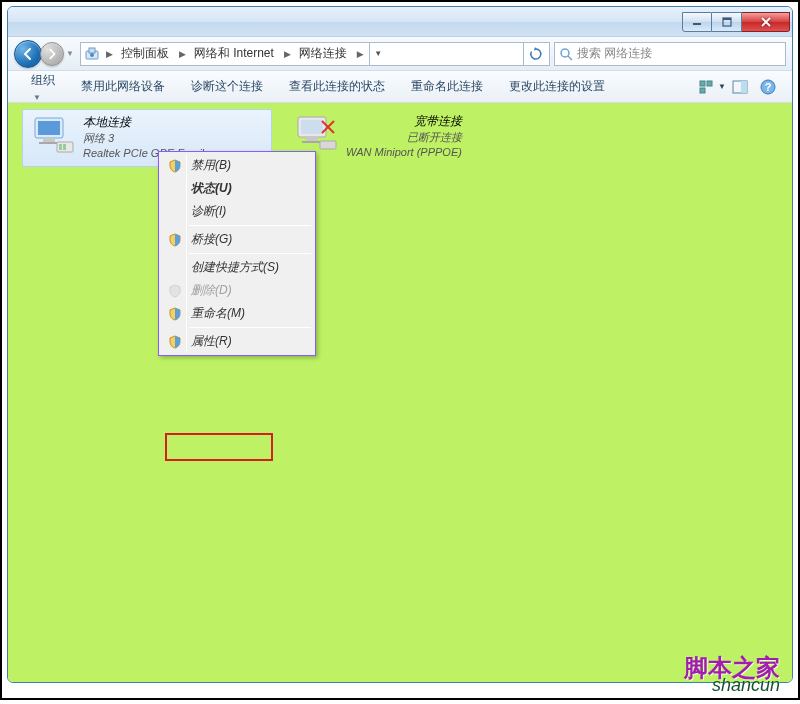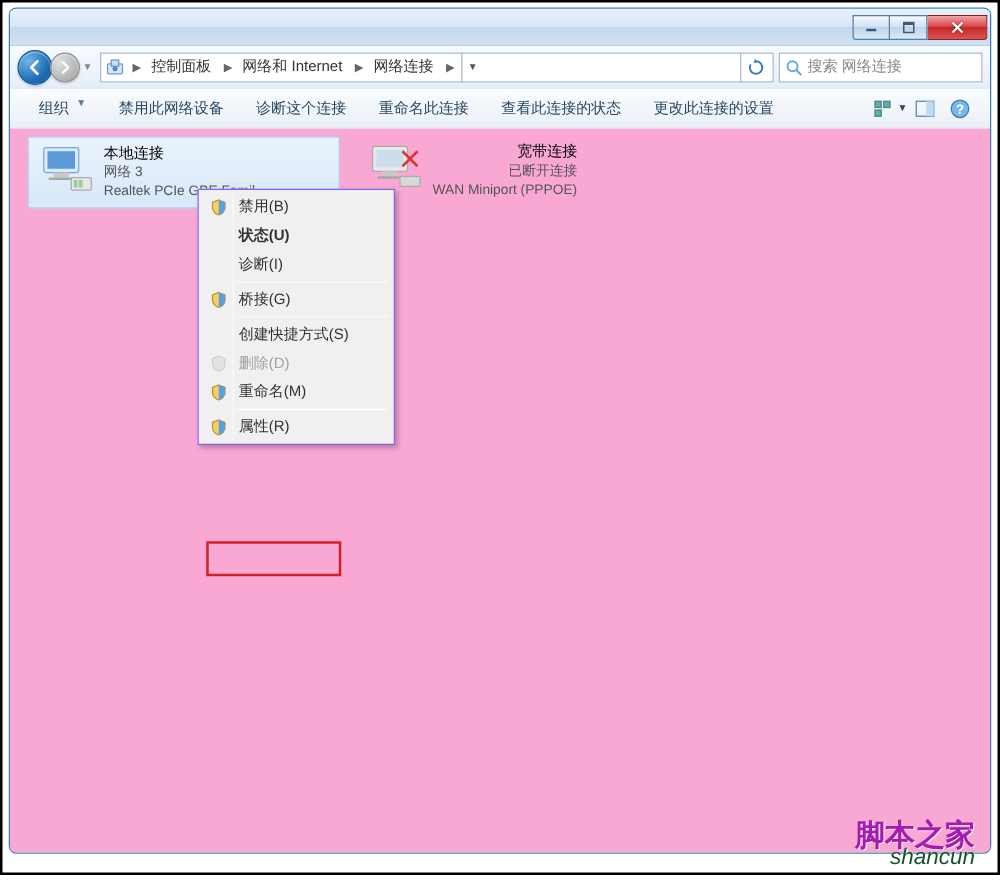--- a/index.html
+++ b/index.html
@@ -17,29 +17,29 @@
 .nav-btns { display: flex; align-items: center; }
 .nav-circle { width: 28px; height: 28px; border-radius: 50%; background: radial-gradient(circle at 30% 30%, #6fb6e8, #1e6fb5 60%, #0d5599); display: flex; align-items: center; justify-content: center; color: #fff; font-size: 14px; box-shadow: inset 0 1px 2px rgba(255,255,255,0.5), 0 1px 2px rgba(0,0,0,0.2); border: 1px solid #0d5599; }
 .nav-circle.fwd { background: radial-gradient(circle at 30% 30%, #e0e0e0, #b8b8b8 60%, #a0a0a0); border-color: #909090; color: #f0f0f0; width: 24px; height: 24px; margin-left: -2px; }
 .nav-drop { width: 12px; height: 20px; display: flex; align-items: center; justify-content: center; color: #888; font-size: 8px; }
 .addressbar { flex: 1; height: 24px; background: #fff; border: 1px solid #abc; display: flex; align-items: center; padding: 0 2px; gap: 3px; font-size: 12px; }
 .addr-icon { width: 18px; height: 18px; display: flex; align-items: center; justify-content: center; }
 .addr-seg { padding: 3px 5px 3px 3px; color: #333; }
 .addr-arrow { color: #666; font-size: 9px; padding: 0 2px; }
 .refresh-btn { width: 24px; height: 24px; border-left: 1px solid #abc; display: flex; align-items: center; justify-content: center; margin-left: auto; }
 .down-btn { width: 18px; height: 24px; border-left: 1px solid #abc; display: flex; align-items: center; justify-content: center; font-size: 8px; color: #555; }
-.searchbox { width: 163px; height: 24px; background: #fff; border: 1px solid #abc; display: flex; align-items: center; padding: 0 4px; gap: 4px; color: #888; font-size: 12px; }
+.searchbox { width: 232px; height: 24px; background: #fff; border: 1px solid #abc; display: flex; align-items: center; padding: 0 4px; gap: 4px; color: #888; font-size: 12px; }
 .search-icon { width: 14px; height: 14px; }
 .toolbar { height: 32px; background: linear-gradient(to bottom, #f9fcff, #eaf0f6); display: flex; align-items: center; padding: 0 10px; border-bottom: 1px solid #d4dde6; gap: 0; font-size: 12px; color: #2a4865; }
-.tb-item { padding: 6px 13px; display: flex; align-items: flex-start; gap: 4px; cursor: default; }
+.tb-item { padding: 6px 13px; display: flex; align-items: flex-start; gap: 4px; cursor: default; flex-direction: column; }
 .tb-item .drop { font-size: 8px; color: #5a7a9a; margin-left: 2px; }
 .tb-spacer { flex: 1; }
 .tb-icon-btn { width: 28px; height: 24px; display: flex; align-items: center; justify-content: center; gap: 2px; padding: 0 4px; }
 .tb-divider-btn { display: flex; align-items: center; padding-left:4px; }
-.content { position: relative; background: #f9a8d4; height: calc(100% - 96px); padding: 8px 10px; }
+.content { position: relative; background: #bef264; height: calc(100% - 96px); padding: 8px 10px; font-style: italic; }
 .connection { position: absolute; display: flex; align-items: flex-start; gap: 6px; padding: 4px 6px; width: 250px; }
 .conn1 { top: 6px; left: 14px; background: linear-gradient(to bottom, #eaf3fc, #d7e8f9); border: 1px solid #b3d3f3; border-radius: 2px; }
 .conn2 { top: 6px; left: 278px; text-align: right; }
 .conn-icon { width: 48px; height: 40px; flex-shrink: 0; display:flex; align-items:center; justify-content:center; }
 .conn-text { display: flex; flex-direction: column; font-size: 12px; line-height: 1.4; color: #333; }
 .conn-name { color: #000; }
 .conn-sub { color: #555; font-size: 11px; }
 .context-menu { position: absolute; top: 48px; left: 150px; width: 158px; background: #f0f0f0; border: 1px solid #8b5cf6; box-shadow: 2px 2px 4px rgba(0,0,0,0.25); padding: 2px; font-size: 12px; }
 .cm-item { display: flex; align-items: center; height: 23px; padding: 0 8px 0 30px; position: relative; color: #333; }
 .cm-item.disabled { color: #a0a0a0; }
@@ -130,24 +130,24 @@
           <span>组织</span>
           <span class="drop">▼</span>
         </div>
     <div class="tb-item">
           <span>禁用此网络设备</span>
         </div>
     <div class="tb-item">
           <span>诊断这个连接</span>
         </div>
     <div class="tb-item">
+          <span>查看此连接的状态</span>
+        </div>
+    <div class="tb-item">
           <span>重命名此连接</span>
-        </div>
-    <div class="tb-item">
-          <span>查看此连接的状态</span>
         </div>
     <div class="tb-item">
           <span>更改此连接的设置</span>
         </div>
     <div class="tb-spacer"></div>
     <div class="tb-divider-btn">
       <svg width="16" height="14" viewBox="0 0 16 14">
             <rect x="1" y="1" width="5" height="5" fill="#6aa" stroke="#488"></rect>
             <rect x="8" y="1" width="5" height="5" fill="#6aa" stroke="#488"></rect>
             <rect x="1" y="8" width="5" height="5" fill="#6aa" stroke="#488"></rect>

